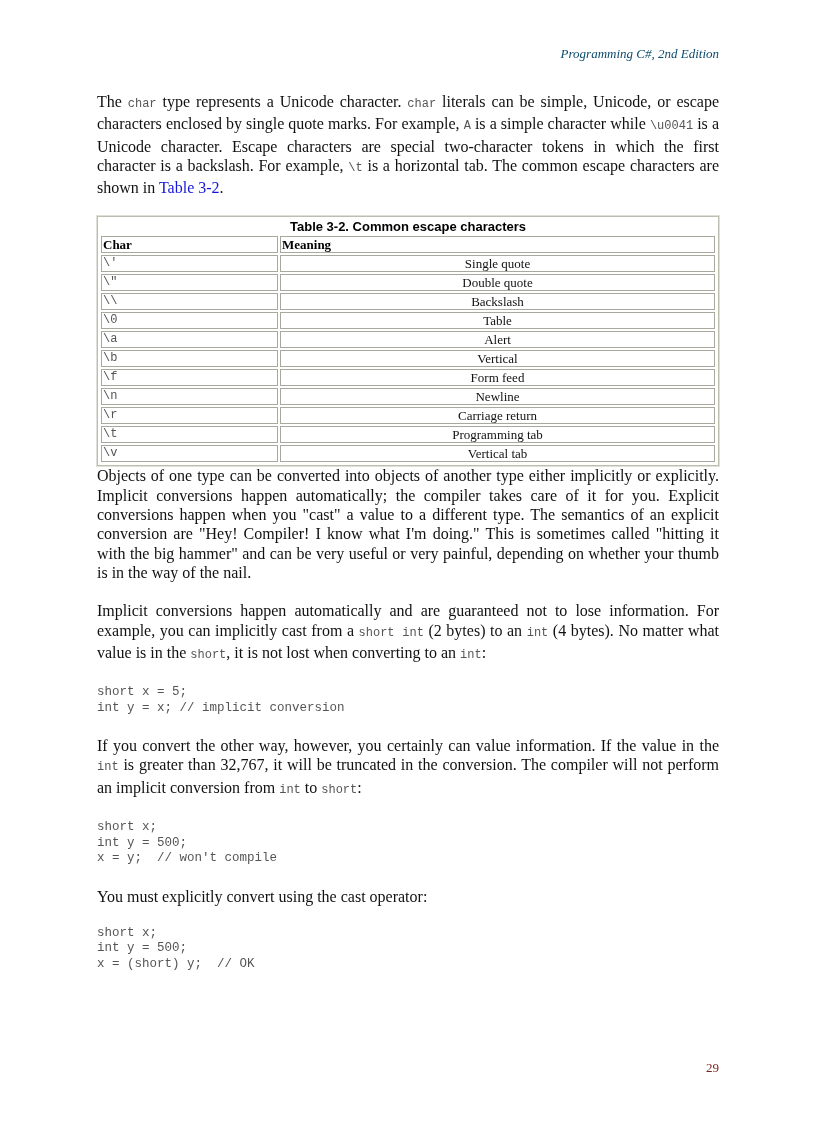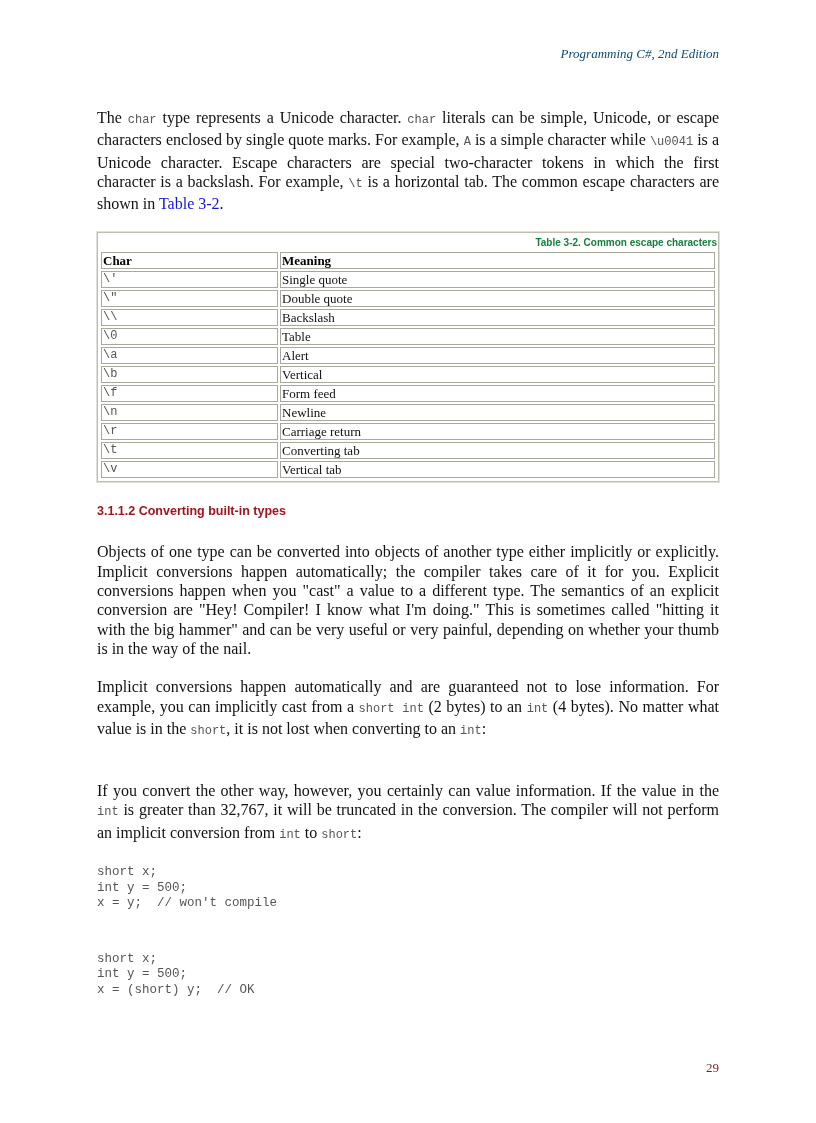--- a/index.html
+++ b/index.html
@@ -2,51 +2,51 @@
 <html><head>
   <meta charset="utf-8">
   <style>
     html, body { margin: 0; padding: 0; background: #ffffff; }
     body { width: 816px; height: 1123px; position: relative; overflow: hidden; color: #000; }
 
     .running-header {
       position: absolute; top: 46px; right: 97px;
       font-family: "Liberation Serif", serif; font-style: italic; font-size: 13px; color: #0c4a6e;
     }
-    .content { position: absolute; left: 97px; top: 92px; width: 622px; margin-top: 16px; }
+    .content { position: absolute; left: 97px; top: 92px; width: 622px; }
     p.body {
       font-family: "Liberation Serif", serif; font-size: 16px; line-height: 19.3px;
       margin: 0; text-align: justify; color: #111;
     }
     code.inline {
       font-family: "Liberation Mono", monospace; font-size: 12px; color: #555;
     }
     a.xref { color: #1515d6; text-decoration: none; }
 
     .table-wrap {
       margin-top: 19px;
       border: 1px solid #bdbdb0;
       outline: 1px solid #e0e0d8;
       padding: 1px;
       width: 622px; box-sizing: border-box;
     }
     .table-caption {
-      font-family: "Liberation Sans", sans-serif; font-weight: bold; font-size: 10px;
-      color: #15803d; text-align: right; height: 18px; line-height: 18px;
+      font-family: "Liberation Sans", sans-serif; font-weight: bold; font-size: 13px;
+      color: #000000; text-align: center; height: 18px; line-height: 18px;
     }
     table.esc {
       border-collapse: separate; border-spacing: 2px; width: 100%; margin: -2px 0 0 0;
     }
     table.esc td, table.esc th {
       border: 1px solid #a8a89c; padding: 0 1px; height: 15px; line-height: 15px;
       font-size: 12.5px; text-align: left; vertical-align: middle;
     }
     table.esc th { font-family: "Liberation Serif", serif; font-weight: bold; font-size: 13px; }
     table.esc td.c1 { font-family: "Liberation Mono", monospace; color: #555; font-size: 12px; width: 173px; }
-    table.esc td.c2 { font-family: "Liberation Serif", serif; color: #111; font-size: 13px; }
+    table.esc td.c2 { font-family: "Liberation Serif", serif; color: #111; font-size: 13px; text-align: center; }
 
     h4.section {
       font-family: "Liberation Sans", sans-serif; font-weight: bold; font-size: 12.5px;
       color: #a0141e; margin: 22px 0 24px 0;
     }
     pre.code {
       font-family: "Liberation Mono", monospace; font-size: 12.5px; line-height: 15.5px;
       color: #555; margin: 0;
     }
     .gap-s { height: 19px; }
@@ -107,49 +107,51 @@
         <tr>
             <td class="c1">\n</td>
             <td class="c2">Newline</td>
           </tr>
         <tr>
             <td class="c1">\r</td>
             <td class="c2">Carriage return</td>
           </tr>
         <tr>
             <td class="c1">\t</td>
-            <td class="c2">Converting tab</td>
+            <td class="c2">Programming tab</td>
           </tr>
         <tr>
             <td class="c1">\v</td>
             <td class="c2">Vertical tab</td>
           </tr>
       </tbody>
     </table>
   </div>
 
-  <h4 class="section">3.1.1.2 Converting built-in types</h4>
 
   <p class="body">Objects of one type can be converted into objects of another type either implicitly or explicitly. Implicit conversions happen automatically; the compiler takes care of it for you. Explicit conversions happen when you "cast" a value to a different type. The semantics of an explicit conversion are "Hey! Compiler! I know what I'm doing." This is sometimes called "hitting it with the big hammer" and can be very useful or very painful, depending on whether your thumb is in the way of the nail.</p>
 
   <div class="gap-s"></div>
 
   <p class="body"><span>Implicit conversions happen automatically and are guaranteed not to lose information. For example, you can implicitly cast from a </span><code class="inline">short int</code><span> (2 bytes) to an </span><code class="inline">int</code><span> (4 bytes). No matter what value is in the </span><code class="inline">short</code><span>, it is not lost when converting to an </span><code class="inline">int</code><span>:</span></p>
 
   <div class="gap-m"></div>
+  <pre class="code">short x = 5;
+int y = x; // implicit conversion</pre>
   <div class="gap-m"></div>
 
   <p class="body"><span>If you convert the other way, however, you certainly can value information. If the value in the </span><code class="inline">int</code><span> is greater than 32,767, it will be truncated in the conversion. The compiler will not perform an implicit conversion from </span><code class="inline">int</code><span> to </span><code class="inline">short</code><span>:</span></p>
 
   <div class="gap-m"></div>
   <pre class="code">short x;
 int y = 500;
 x = y;  // won't compile</pre>
   <div class="gap-m"></div>
 
+  <p class="body">You must explicitly convert using the cast operator:</p>
 
   <div class="gap-m"></div>
   <pre class="code">short x;
 int y = 500;
 x = (short) y;  // OK</pre>
 </div>
 
 <div class="page-number">29</div>
 
 </body></html>

